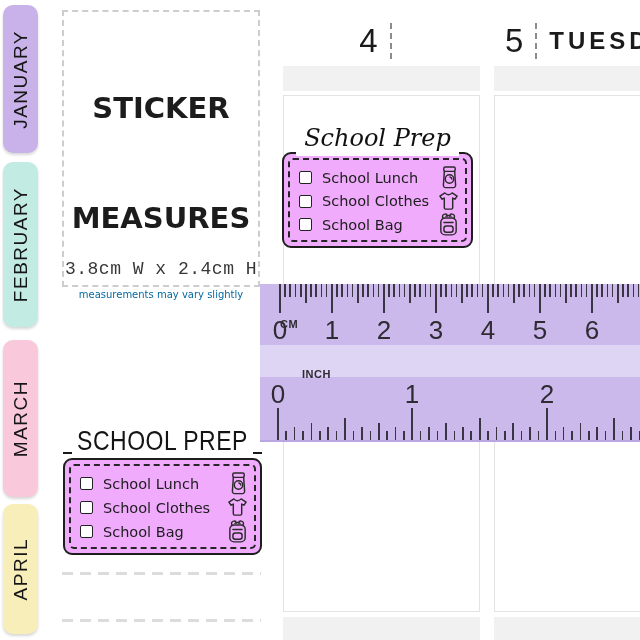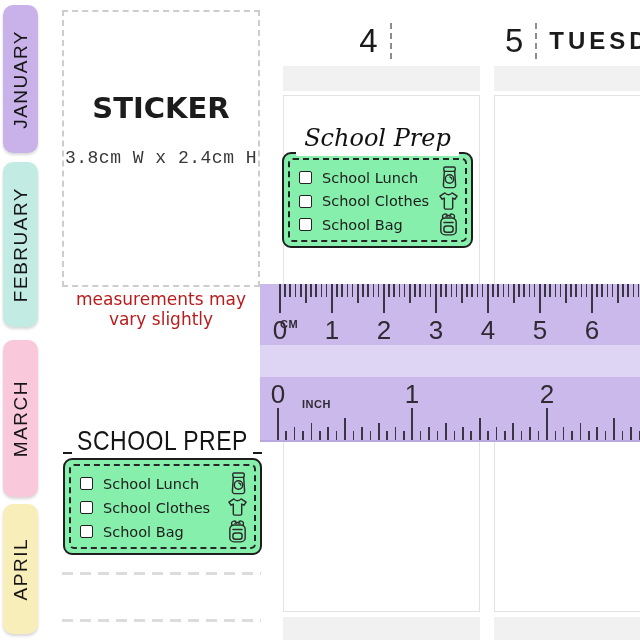--- a/index.html
+++ b/index.html
@@ -27,21 +27,21 @@
   
   .measure-card {
     position:absolute; left:62px; top:10px; width:198px; height:277px;
     border:2px dashed #cdcdcd; background:#fff; z-index:1; text-align:center;
   }
   .mc-title { margin-top:82px; font-family:"DejaVu Sans", sans-serif; font-weight:bold;
               font-size:29px; line-height:0.98; color:#1c1c1c; }
   .mc-dims  { margin-top:26px; font-family:Liberation Mono, monospace; font-size:18px;
               color:#383838; letter-spacing:.5px; }
   .mc-note  { position:absolute; left:62px; top:289px; width:198px; text-align:center;
-              font-family:"DejaVu Sans", sans-serif; font-size:17px; color:#b91c1c; }
+              font-family:"DejaVu Sans", sans-serif; font-size:10px; color:#0369a1; }
 
   
   .cutline { position:absolute; left:62px; width:199px; height:2.5px;
              background:repeating-linear-gradient(90deg,#dcdcdc 0 11px, transparent 11px 18px); }
   #cutline-1 { top:572px; } #cutline-2 { top:619px; }
 
   
   .strip { position:absolute; width:197px; background:#f2f1f1; }
   .strip.top { top:66px; height:25px; } .strip.bottom { top:617px; height:23px; }
   .colbox { position:absolute; top:95px; width:197px; height:517px;
@@ -49,21 +49,21 @@
   .c1 { left:283px; } .c2 { left:494px; }
 
   .day-header { position:absolute; top:21px; height:40px; display:flex; align-items:center; }
   #day-header-1 { left:283px; width:197px; justify-content:center; }
   #day-header-2 { left:494px; width:300px; justify-content:flex-start; padding-left:11px; }
   .day-num  { font-size:33px; color:#1b1b1b; }
   .day-div  { height:36px; border-left:2px dashed #8c8c8c; margin:0 12px; }
   .day-name { font-size:24px; font-weight:bold; letter-spacing:4px; color:#1b1b1b; }
 
   
-  .stk-box { position:absolute; background:#86efac; border:2.5px solid #1e1e1e;
+  .stk-box { position:absolute; background:#f0abfc; border:2.5px solid #1e1e1e;
              border-radius:9px; z-index:2; }
   .stk-dash { position:absolute; inset:4px; border:2px dashed #262626; border-radius:5px; }
   .stk-rows { position:absolute; left:15px; right:11px; top:11px; bottom:9px;
               display:flex; flex-direction:column; justify-content:space-between; }
   .stk-row  { display:flex; align-items:center; height:26px; }
   .cb  { width:13px; height:13px; border:1.8px solid #232323; border-radius:2px;
          background:#fff; margin-right:10px; flex:none; }
   .lbl { font-family:"DejaVu Sans", sans-serif; font-size:14.5px; color:#1d1d1d; }
   .icn { margin-left:auto; flex:none; }
   .icn * { fill:none; stroke:#2a2a2a; stroke-width:1.5; stroke-linecap:round; stroke-linejoin:round; }
@@ -99,21 +99,21 @@
              background:repeating-linear-gradient(90deg,#3a3542 0 1.6px, transparent 1.6px 16.81px); }
   .in-4  { left:17px; right:0; bottom:0; height:17px;
              background:repeating-linear-gradient(90deg,#3a3542 0 1.7px, transparent 1.7px 33.63px); }
   .in-2  { left:17px; right:0; bottom:0; height:22px;
              background:repeating-linear-gradient(90deg,#3a3542 0 1.8px, transparent 1.8px 67.25px); }
   .in-1  { left:17px; right:0; bottom:0; height:32px;
              background:repeating-linear-gradient(90deg,#3a3542 0 2px, transparent 2px 134.5px); }
   .rnum { position:absolute; transform:translateX(-50%); font-size:26px; color:#2e2b33; }
   .cm-n { top:31px; } .in-n { top:95px; }
   .runit { position:absolute; font-size:11px; font-weight:bold; letter-spacing:.5px; color:#2e2b33; }
-  #unit-cm { left:20px; top:34px; } #unit-inch { left:42px; top:114px; }
+  #unit-cm { left:20px; top:34px; } #unit-inch { left:42px; top:84px; }
 </style>
 </head>
 <body>
 
 <div id="root">
 
   <div class="tab" id="tab-jan" style="background: rgb(201, 178, 233);">
     <span>JANUARY</span>
     </div>
   <div class="tab" id="tab-feb" style="background: rgb(194, 235, 228);">
@@ -121,20 +121,21 @@
     </div>
   <div class="tab" id="tab-mar" style="background: rgb(249, 200, 219);">
     <span>MARCH</span>
     </div>
   <div class="tab" id="tab-apr" style="background: rgb(248, 238, 186);">
     <span>APRIL</span>
     </div>
 
   <div class="measure-card">
     <div class="mc-title">STICKER</div>
+    <div class="mc-title">MEASURES</div>
     <div class="mc-dims">3.8cm W  x 2.4cm H</div>
   </div>
   <div class="mc-note">measurements may vary slightly</div>
 
   <div class="cutline" id="cutline-1"></div>
   <div class="cutline" id="cutline-2"></div>
 
   <div class="day-header" id="day-header-1">
     <span class="day-num">4</span>
     <span class="day-div"></span>

